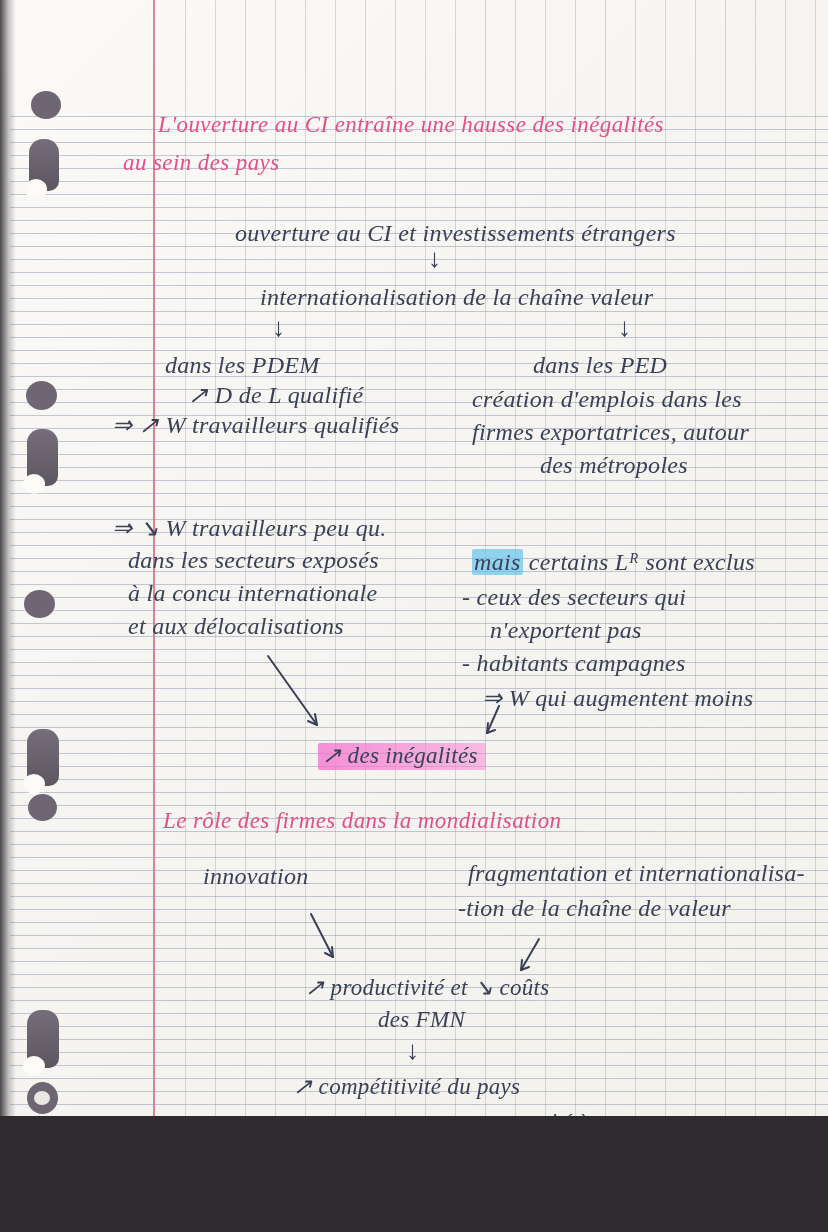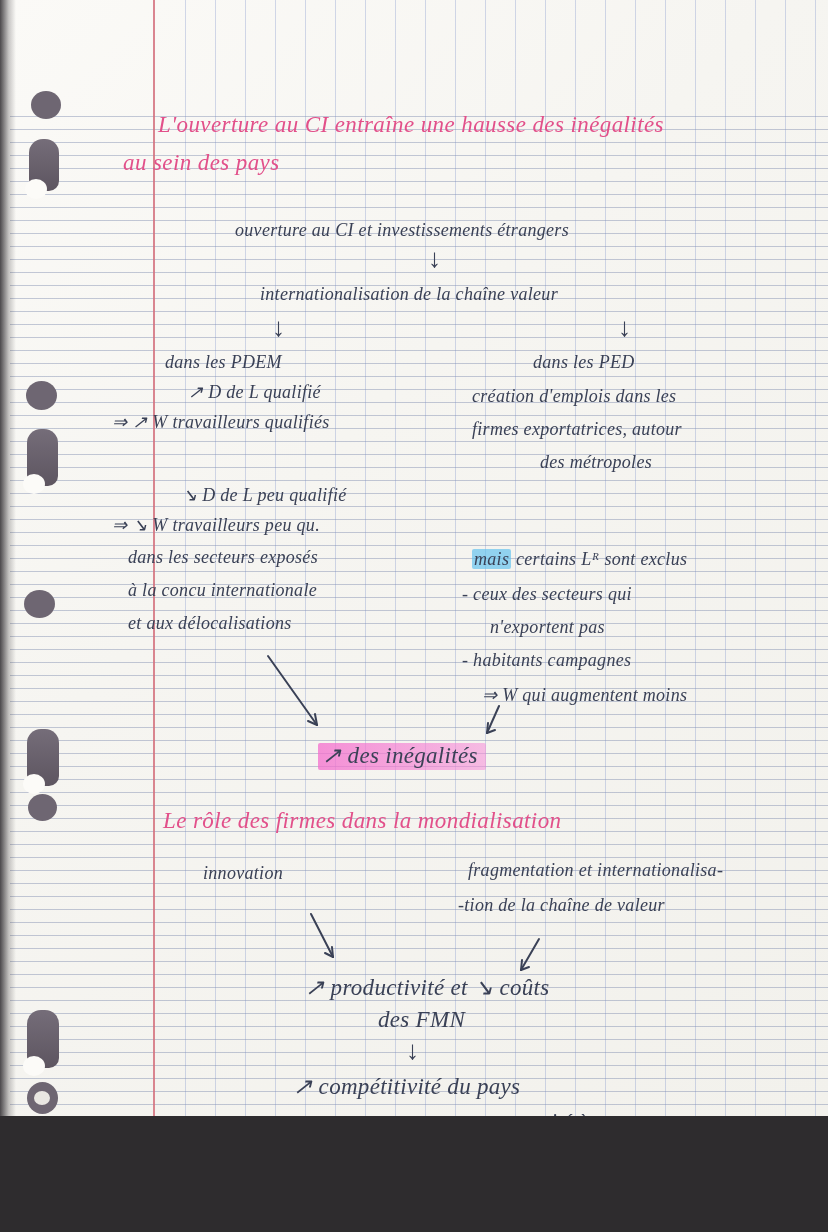--- a/index.html
+++ b/index.html
@@ -16,21 +16,21 @@
   .left-edge{position:absolute;left:0;top:0;width:16px;height:1232px;
     background:linear-gradient(to right,rgba(45,42,46,.85),rgba(45,42,46,.25) 55%,rgba(45,42,46,0));}
   .bottom-edge{position:absolute;left:0;top:1219px;width:710px;height:18px;background:#47433f;
     border-radius:0 100% 12px 0 / 0 100% 12px 0;}
   .bottom-edge2{position:absolute;left:0;top:1226px;width:828px;height:6px;background:rgba(60,56,52,.35);}
   .hole{position:absolute;background:#6e6672;border-radius:50%;}
   .hole.torn{border-radius:14px 14px 10px 12px;background:linear-gradient(to bottom,#756d79,#5d5560);}
   .hole .notch{position:absolute;left:-4px;bottom:-8px;width:22px;height:20px;background:#fcfbf8;border-radius:50%;}
   .hole .center{position:absolute;left:7px;top:9px;width:16px;height:14px;background:#e9e7e2;border-radius:50%;}
   
-  .hw{position:absolute;white-space:nowrap;font-style:italic;color:#3a4156;font-size:18px;letter-spacing:.3px;}
+  .hw{position:absolute;white-space:nowrap;font-style:italic;color:#3a4156;font-size:24px;letter-spacing:.3px;}
   .hw.big{font-size:23px;}
   .hw.small{font-size:20px;}
   .pink{color:#e2508a;font-size:23px;letter-spacing:.4px;}
   .glyph{font-style:normal;font-size:26px;color:#3a4156;position:absolute;}
   .hl-pink{background:linear-gradient(90deg,rgba(244,110,205,.75),rgba(246,140,216,.55));padding:0 8px 2px 4px;border-radius:2px;}
   .hl-blue{background:rgba(90,192,238,.65);padding:0 2px;border-radius:2px;}
   svg.arrow{position:absolute;overflow:visible;}
   svg.arrow line,svg.arrow path{stroke:#3a4156;stroke-width:2;fill:none;stroke-linecap:round;}
 </style>
 </head>
@@ -68,21 +68,20 @@
 
   <div class="hw" style="left:235px;top:220px;">ouverture au CI et investissements étrangers</div>
   <div class="glyph" style="left:428px;top:244px;">↓</div>
   <div class="hw" style="left:260px;top:284px;">internationalisation de la chaîne valeur</div>
   <div class="glyph" style="left:272px;top:313px;">↓</div>
   <div class="glyph" style="left:618px;top:313px;">↓</div>
 
   <div class="hw" style="left:165px;top:352px;">dans les PDEM</div>
   <div class="hw" style="left:188px;top:381px;">↗ D de L qualifié</div>
   <div class="hw" style="left:112px;top:411px;">⇒ ↗ W travailleurs qualifiés</div>
-  <div class="hw" style="left:182px;top:484px;">↘ D de L peu qualifié</div>
   <div class="hw" style="left:112px;top:514px;">⇒ ↘ W travailleurs peu qu.</div>
   <div class="hw" style="left:128px;top:547px;">dans les secteurs exposés</div>
   <div class="hw" style="left:128px;top:580px;text-align:right;">à la concu internationale</div>
   <div class="hw" style="left:128px;top:613px;">et aux délocalisations</div>
 
   <div class="hw" style="left:533px;top:352px;">dans les PED</div>
   <div class="hw" style="left:472px;top:386px;">création d'emplois dans les</div>
   <div class="hw" style="left:472px;top:419px;">firmes exportatrices, autour</div>
   <div class="hw" style="left:540px;top:452px;">des métropoles</div>
   <div class="hw" style="left:472px;top:549px;"><span class="hl-blue">mais</span><span> certains Lᴿ sont exclus</span></div>

